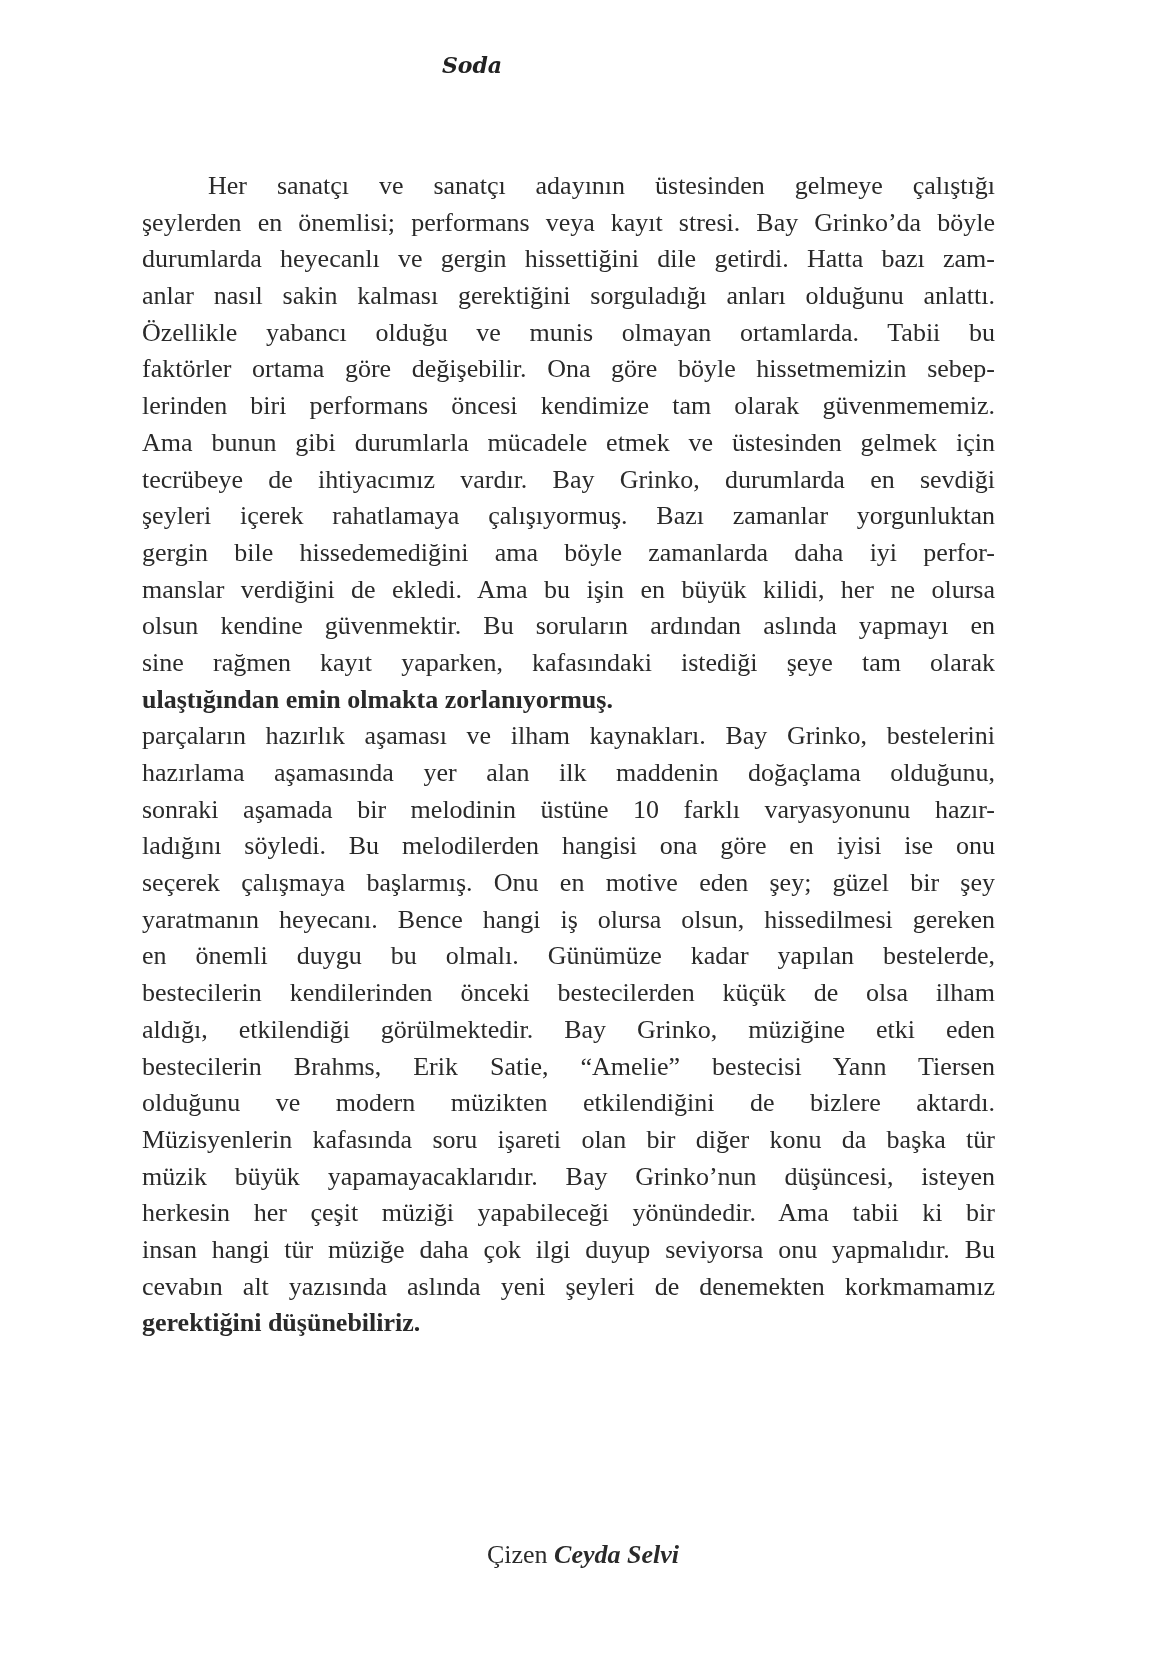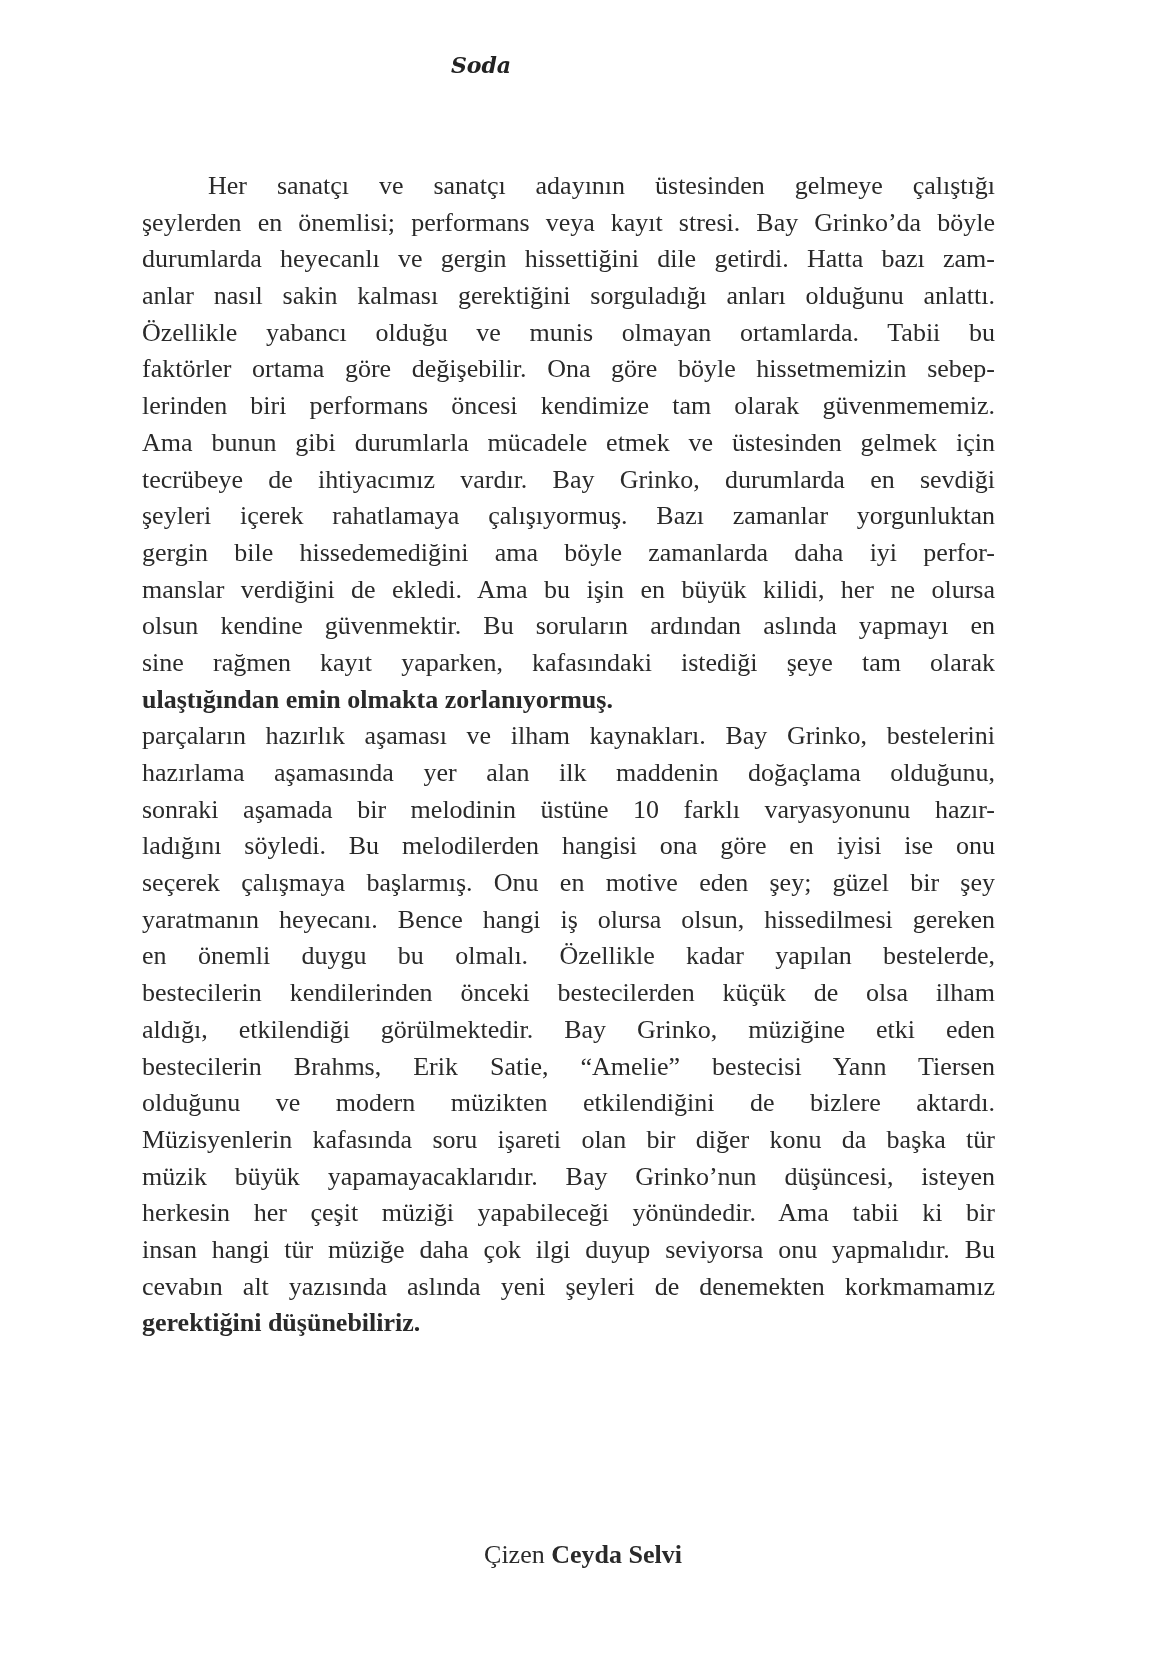--- a/index.html
+++ b/index.html
@@ -1,34 +1,34 @@
 <!DOCTYPE html>
 <html><head>
 <meta charset="utf-8">
 <style>
   html, body { margin: 0; padding: 0; background: #ffffff; }
   body { width: 1166px; height: 1654px; position: relative; overflow: hidden; }
   .header {
     position: absolute; top: 52px; left: 0; width: 944px; text-align: center;
     font-family: "DejaVu Serif", serif; font-style: italic; font-weight: bold;
-    font-size: 22px; color: #222; margin-left: 9px;
+    font-size: 22px; color: #222;
   }
   .body-text {
     position: absolute; top: 168px; left: 142px; width: 853px;
     font-family: "Liberation Serif", serif; font-size: 26px; line-height: 36.7px;
     color: #2a2a2a;
   }
   .line { display: block; white-space: nowrap; text-align: justify; text-align-last: justify; height: 36.7px; overflow: visible; }
   .line.last { text-align-last: left; font-weight: bold; }
   .line.indent { padding-left: 66px; }
   .footer {
     position: absolute; top: 1540px; left: 0; width: 1166px; text-align: center;
     font-family: "Liberation Serif", serif; font-size: 26px; color: #2a2a2a;
   }
-  .footer .name { font-weight: bold; }
+  .footer .name { font-weight: bold; font-style: italic; }
 </style>
 </head>
 <body>
 
 <div class="header">Soda</div>
 
 <div class="body-text">
   <div>
     <span class="line indent">Her sanatçı ve sanatçı adayının üstesinden gelmeye çalıştığı</span>
     <span class="line">şeylerden en önemlisi; performans veya kayıt stresi. Bay Grinko’da böyle</span>
@@ -46,21 +46,21 @@
     <span class="line">sine rağmen kayıt yaparken, kafasındaki istediği şeye tam olarak</span>
     <span class="line last">ulaştığından emin olmakta zorlanıyormuş.</span>
   </div>
   <div>
     <span class="line">parçaların hazırlık aşaması ve ilham kaynakları. Bay Grinko, bestelerini</span>
     <span class="line">hazırlama aşamasında yer alan ilk maddenin doğaçlama olduğunu,</span>
     <span class="line">sonraki aşamada bir melodinin üstüne 10 farklı varyasyonunu hazır-</span>
     <span class="line">ladığını söyledi. Bu melodilerden hangisi ona göre en iyisi ise onu</span>
     <span class="line">seçerek çalışmaya başlarmış. Onu en motive eden şey; güzel bir şey</span>
     <span class="line">yaratmanın heyecanı. Bence hangi iş olursa olsun, hissedilmesi gereken</span>
-    <span class="line">en önemli duygu bu olmalı. Özellikle kadar yapılan bestelerde,</span>
+    <span class="line">en önemli duygu bu olmalı. Günümüze kadar yapılan bestelerde,</span>
     <span class="line">bestecilerin kendilerinden önceki bestecilerden küçük de olsa ilham</span>
     <span class="line">aldığı, etkilendiği görülmektedir. Bay Grinko, müziğine etki eden</span>
     <span class="line">bestecilerin Brahms, Erik Satie, “Amelie” bestecisi Yann Tiersen</span>
     <span class="line">olduğunu ve modern müzikten etkilendiğini de bizlere aktardı.</span>
     <span class="line">Müzisyenlerin kafasında soru işareti olan bir diğer konu da başka tür</span>
     <span class="line">müzik büyük yapamayacaklarıdır. Bay Grinko’nun düşüncesi, isteyen</span>
     <span class="line">herkesin her çeşit müziği yapabileceği yönündedir. Ama tabii ki bir</span>
     <span class="line">insan hangi tür müziğe daha çok ilgi duyup seviyorsa onu yapmalıdır. Bu</span>
     <span class="line">cevabın alt yazısında aslında yeni şeyleri de denemekten korkmamamız</span>
     <span class="line last">gerektiğini düşünebiliriz.</span>

